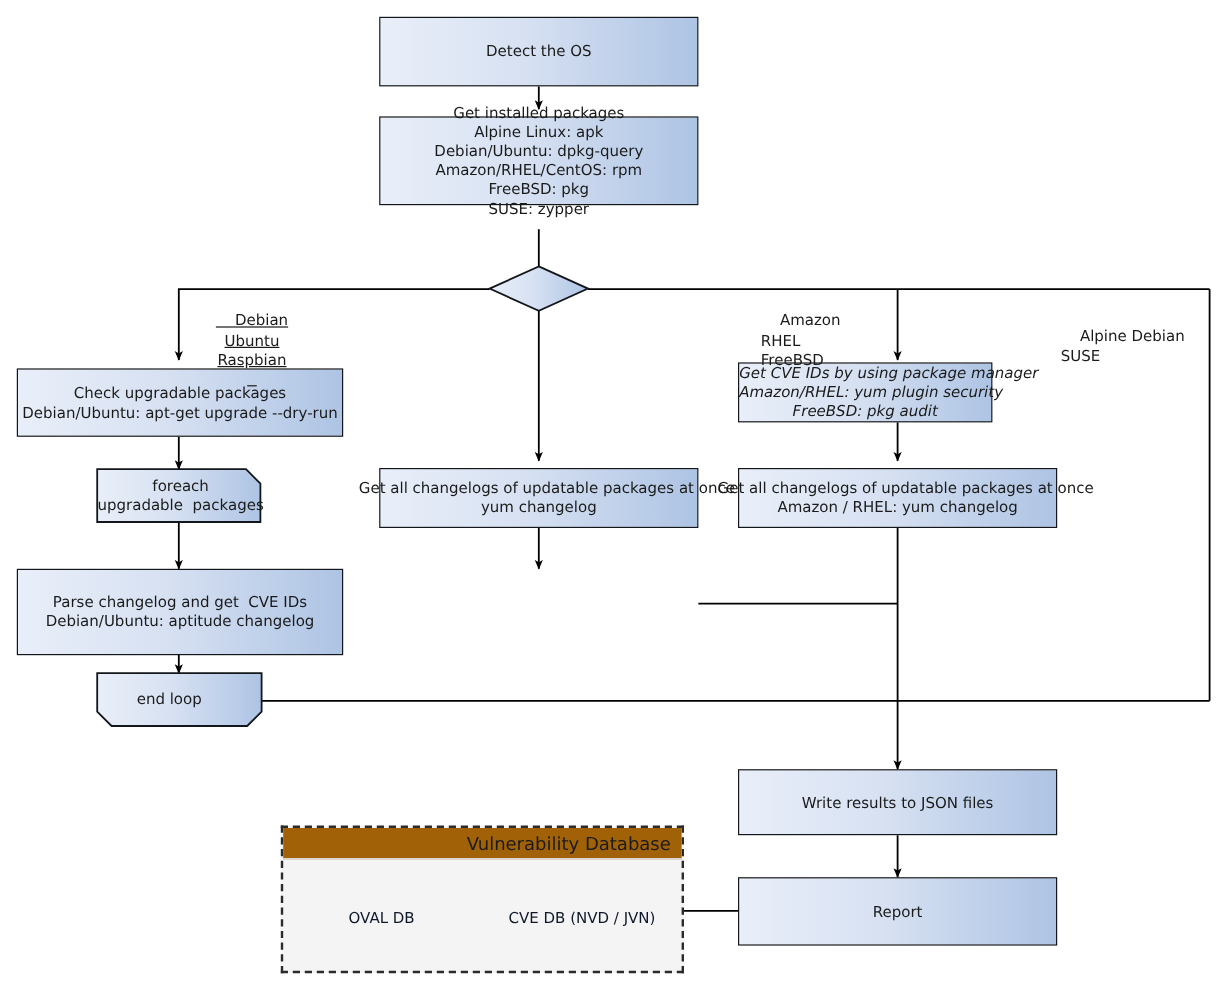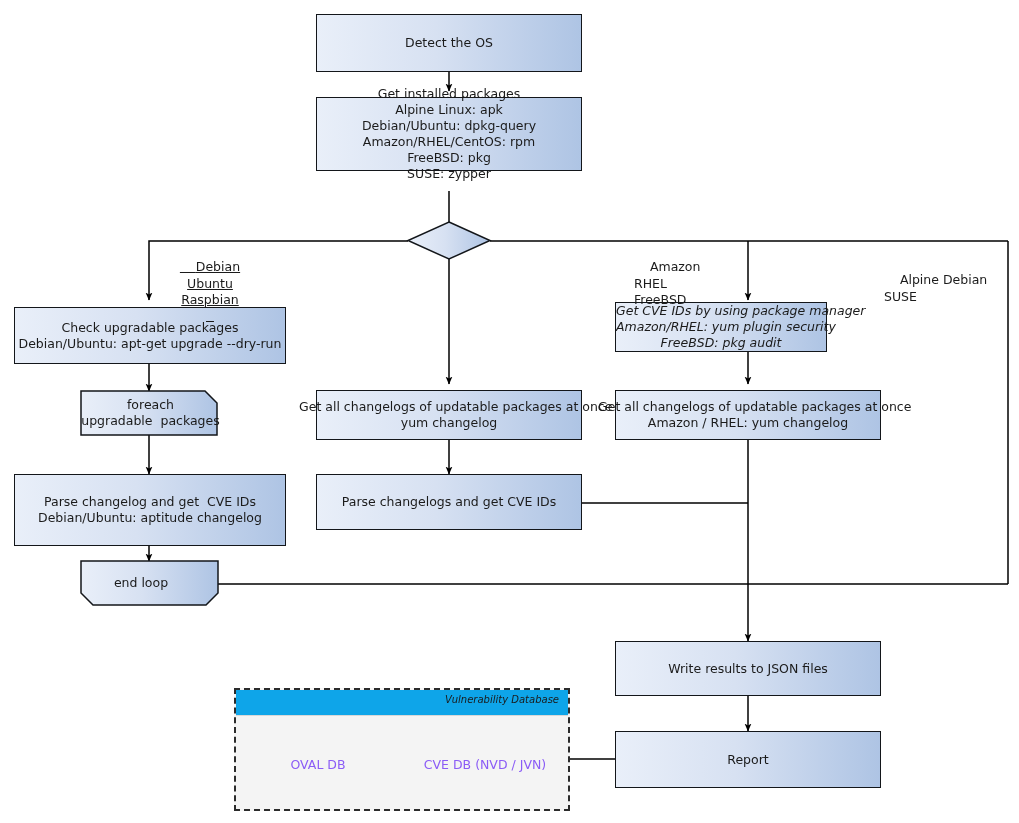--- a/index.html
+++ b/index.html
@@ -69,45 +69,44 @@
     box-sizing: border-box;
     border: 2px dashed #2b2b2b;
     background: #f4f4f4;
     z-index: 1;
   }
   .grp-title {
     position: absolute;
     box-sizing: border-box;
     width: 100%;
     height: 26px;
-    background: #0ea5e9;
+    background: #a16207;
     border-bottom: 1px solid #d8d8d8;
     text-align: right;
     padding-right: 9px;
     padding-top: 4px;
-    font-size: 10px;
+    font-size: 15px;
     color: #1b1b1b;
     white-space: pre;
-    font-style: italic;
   }
   .db {
     position: absolute;
     z-index: 2;
   }
   .db .db-label {
     position: absolute;
     left: 0;
     top: 0;
     width: 100%;
     height: 100%;
     display: flex;
     align-items: center;
     justify-content: center;
     font-size: 12.5px;
-    color: #8b5cf6;
+    color: #0f172a;
     white-space: pre;
     padding-top: 6px;
     box-sizing: border-box;
   }
 </style>
 </head>
 <body>
 
 <div id="canvas">
 
@@ -230,23 +229,20 @@
 
   <div class="node" style="left:81px; top:561px; width:120px; height:44px;">
     <span class="txt">end loop</span>
   </div>
 
   <div class="node proc overflow" style="left:316px; top:390px; width:266px; height:50px;">
     <span class="txt">Get all changelogs of updatable packages at once
 yum changelog</span>
   </div>
 
-  <div class="node proc" style="left:316px; top:474px; width:266px; height:56px;">
-    <span class="txt">Parse changelogs and get CVE IDs</span>
-  </div>
 
   <div class="node proc" style="left:615px; top:302px; width:212px; height:50px;font-style:italic;">
     <span class="txt">Get CVE IDs by using package manager
 Amazon/RHEL: yum plugin security
 FreeBSD: pkg audit</span>
   </div>
 
   <div class="node proc overflow" style="left:615px; top:390px; width:266px; height:50px;">
     <span class="txt">Get all changelogs of updatable packages at once
 Amazon / RHEL: yum changelog</span>

